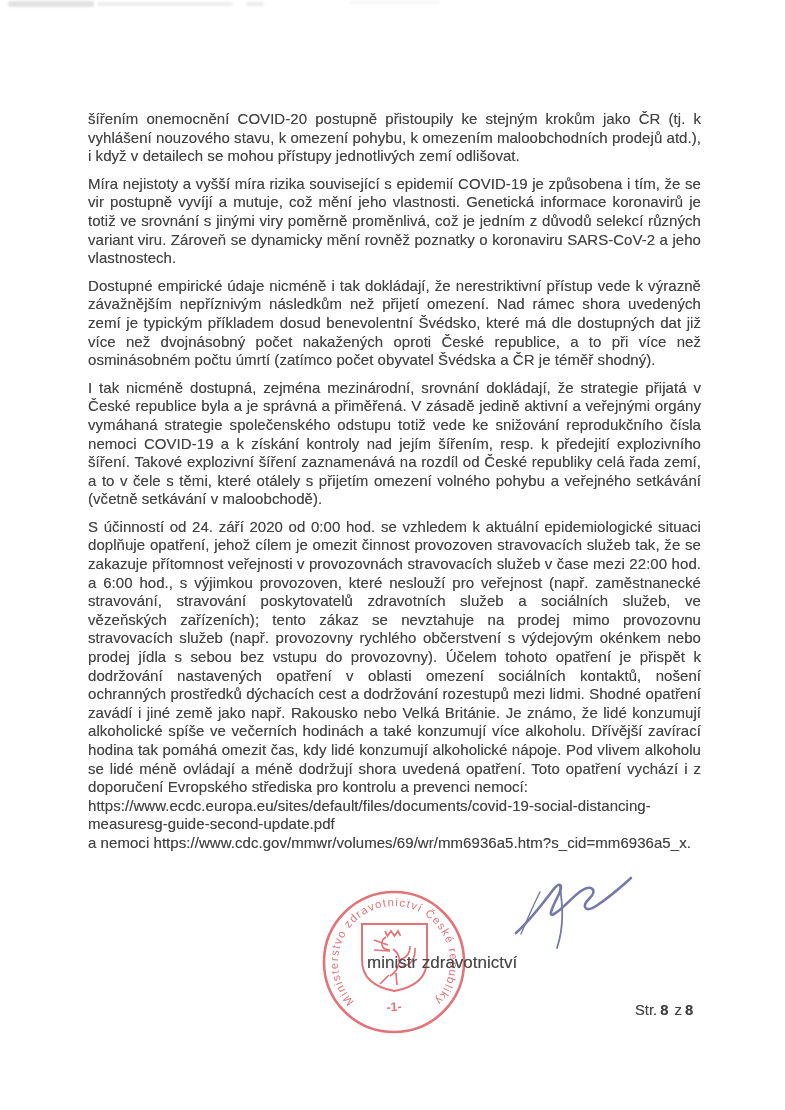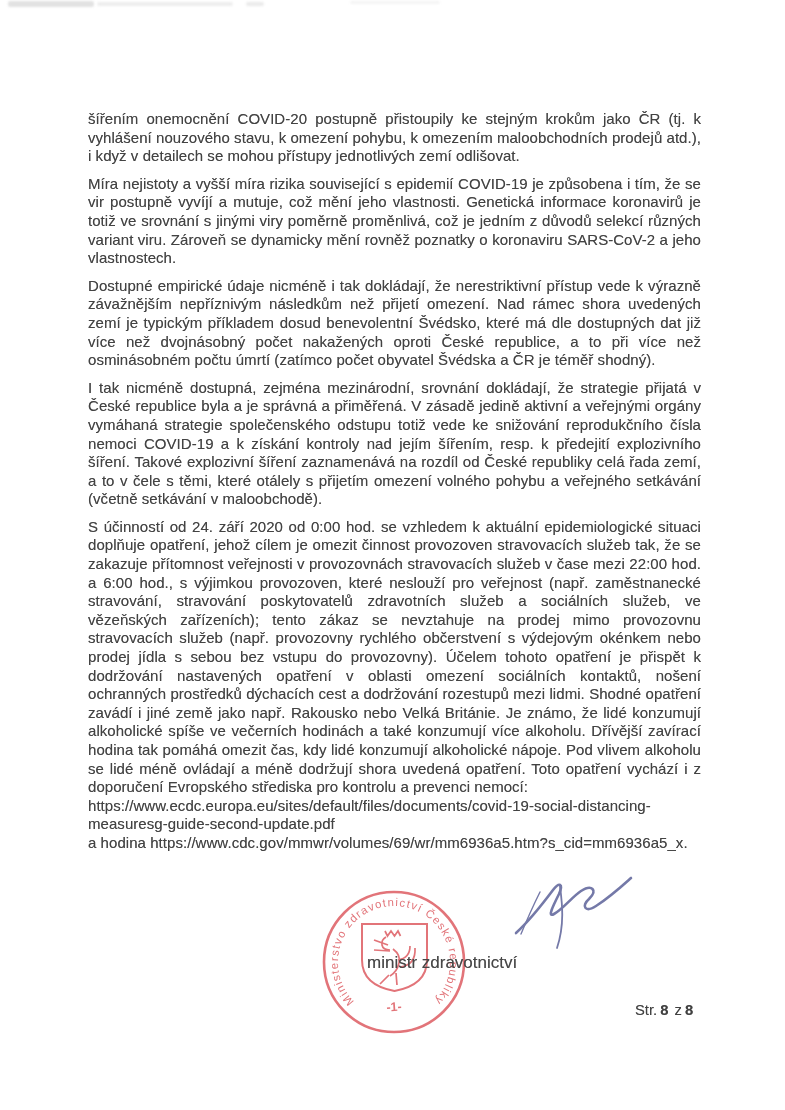--- a/index.html
+++ b/index.html
@@ -76,21 +76,21 @@
   <div class="textblock">
     <p>šířením onemocnění COVID-20 postupně přistoupily ke stejným krokům jako ČR (tj. k vyhlášení nouzového stavu, k omezení pohybu, k omezením maloobchodních prodejů atd.), i když v detailech se mohou přístupy jednotlivých zemí odlišovat.</p>
     <p>Míra nejistoty a vyšší míra rizika související s epidemií COVID-19 je způsobena i tím, že se vir postupně vyvíjí a mutuje, což mění jeho vlastnosti. Genetická informace koronavirů je totiž ve srovnání s jinými viry poměrně proměnlivá, což je jedním z důvodů selekcí různých variant viru. Zároveň se dynamicky mění rovněž poznatky o koronaviru SARS-CoV-2 a jeho vlastnostech.</p>
     <p>Dostupné empirické údaje nicméně i tak dokládají, že nerestriktivní přístup vede k výrazně závažnějším nepříznivým následkům než přijetí omezení. Nad rámec shora uvedených zemí je typickým příkladem dosud benevolentní Švédsko, které má dle dostupných dat již více než dvojnásobný počet nakažených oproti České republice, a to při více než osminásobném počtu úmrtí (zatímco počet obyvatel Švédska a ČR je téměř shodný).</p>
     <p>I tak nicméně dostupná, zejména mezinárodní, srovnání dokládají, že strategie přijatá v České republice byla a je správná a přiměřená. V zásadě jedině aktivní a veřejnými orgány vymáhaná strategie společenského odstupu totiž vede ke snižování reprodukčního čísla nemoci COVID-19 a k získání kontroly nad jejím šířením, resp. k předejití explozivního šíření. Takové explozivní šíření zaznamenává na rozdíl od České republiky celá řada zemí, a to v čele s těmi, které otálely s přijetím omezení volného pohybu a veřejného setkávání (včetně setkávání v maloobchodě).</p>
     <p style="margin-bottom:0">S účinností od 24. září 2020 od 0:00 hod. se vzhledem k aktuální epidemiologické situaci doplňuje opatření, jehož cílem je omezit činnost provozoven stravovacích služeb tak, že se zakazuje přítomnost veřejnosti v provozovnách stravovacích služeb v čase mezi 22:00 hod. a 6:00 hod., s výjimkou provozoven, které neslouží pro veřejnost (např. zaměstnanecké stravování, stravování poskytovatelů zdravotních služeb a sociálních služeb, ve vězeňských zařízeních); tento zákaz se nevztahuje na prodej mimo provozovnu stravovacích služeb (např. provozovny rychlého občerstvení s výdejovým okénkem nebo prodej jídla s sebou bez vstupu do provozovny). Účelem tohoto opatření je přispět k dodržování nastavených opatření v oblasti omezení sociálních kontaktů, nošení ochranných prostředků dýchacích cest a dodržování rozestupů mezi lidmi. Shodné opatření zavádí i jiné země jako např. Rakousko nebo Velká Británie. Je známo, že lidé konzumují alkoholické spíše ve večerních hodinách a také konzumují více alkoholu. Dřívější zavírací hodina tak pomáhá omezit čas, kdy lidé konzumují alkoholické nápoje. Pod vlivem alkoholu se lidé méně ovládají a méně dodržují shora uvedená opatření. Toto opatření vychází i z doporučení Evropského střediska pro kontrolu a prevenci nemocí:</p>
     <div class="linkline">
       <span class="doclink"><span>https://www.ecdc.europa.eu/sites/default/files/documents/covid-19-social-distancing-</span><br><span>measuresg-guide-second-update.pdf</span></span>
     </div>
     <div class="linkline cdcline">
-      <span>a hodina</span>
+      <span>a nemoci</span>
       <span class="doclink">https://www.cdc.gov/mmwr/volumes/69/wr/mm6936a5.htm?s_cid=mm6936a5_x</span><span>.</span>
     </div>
   </div>
 
   <svg class="signature" width="150" height="95" viewBox="498 864 150 95">
     <path class="sig-stroke" stroke-width="2.6" d="M516 933 C528 922 544 902 553 890 C559 882 564 883 559 894 C553 906 547 918 554 914 C563 909 572 897 581 891 C592 884 598 890 589 899 C581 906 585 913 596 906 C610 897 622 886 631 878"></path>
     <path class="sig-stroke" stroke-width="1.8" d="M560 886 C562 902 565 924 557 948"></path>
     <path class="sig-stroke" stroke-width="1.4" d="M540 892 C533 906 526 922 521 934"></path>
   </svg>
 

